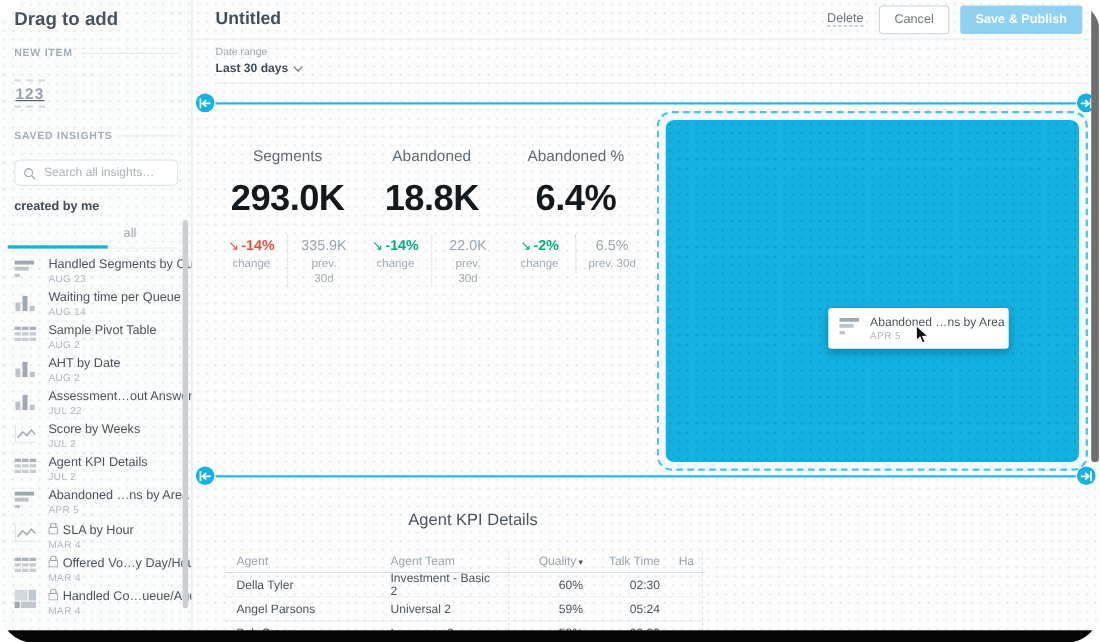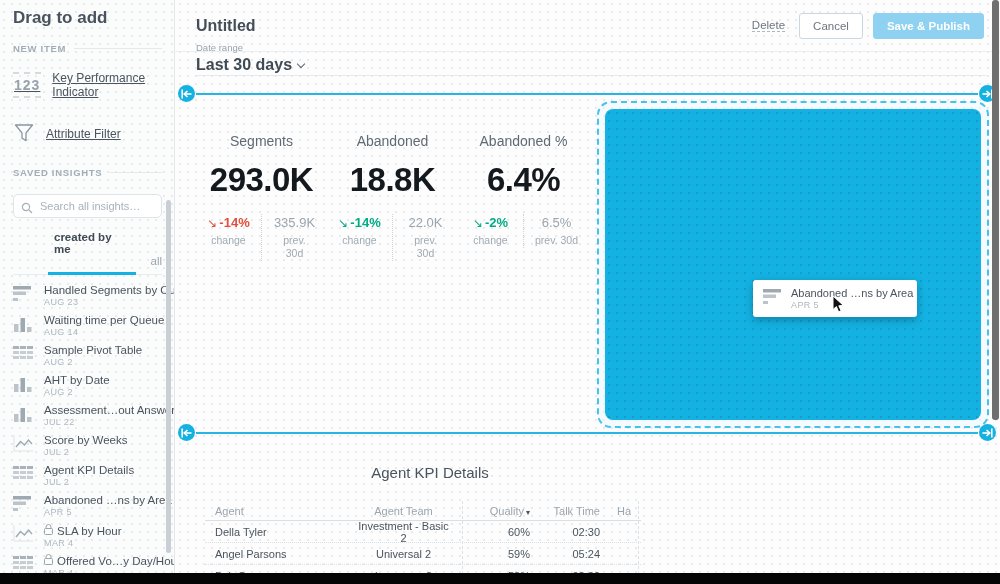--- a/index.html
+++ b/index.html
@@ -1,20 +1,20 @@
 <!DOCTYPE html>
 <html><head>
 <meta charset="utf-8">
 <style>
   html,body{margin:0;padding:0;background:#fff;}
   #app{position:relative;width:1000px;height:584px;overflow:hidden;
        font-family:"Liberation Sans","DejaVu Sans",sans-serif;
        background-color:#fdfdfd;
        background-image:radial-gradient(circle,#e6eaed 1px,transparent 1.2px);
-       background-size:8px 8px;color:#4a545e;}
+       background-size:8px 8px;color:#4a545e;border-radius:30px;}
   
   .sidebar{position:absolute;left:0;top:0;width:175px;height:584px;box-sizing:border-box;
            background-color:#fbfcfc;
            background-image:radial-gradient(circle,#e6eaed 1px,transparent 1.2px);background-size:8px 8px;
            border-right:1px solid #e2e7ea;padding:8px 0 0 13px;z-index:6;}
   .sb-title{font-size:17px;font-weight:700;color:#49535d;}
   .section-row{display:flex;align-items:center;gap:8px;margin:15px 12px 0 0;
                color:#a2adb6;font-size:9.5px;font-weight:700;letter-spacing:.7px;}
   .section-row .rule{flex:1;height:1px;background:#e5e9ec;}
   .new-item{display:flex;align-items:center;gap:11px;margin:13px 12px 0 0;font-size:12px;
@@ -23,41 +23,41 @@
            border-top:2px dashed #d6dbdf;border-bottom:2px dashed #d6dbdf;padding:3px 1px;}
   .search{position:relative;margin:16px 12px 0 0;}
   .search input{width:100%;height:24px;box-sizing:border-box;border:1px solid #dfe4e8;border-radius:5px;
                 padding:0 6px 0 26px;font-size:11px;color:#4a545e;background:#fff;outline:none;
                 font-family:"Liberation Sans","DejaVu Sans",sans-serif;}
   .search input::placeholder{color:#a8b2bb;}
   .search .mag{position:absolute;left:8px;top:6px;}
   .tabs{display:flex;gap:22px;margin:13px 12px 0 0;font-size:11.5px;font-weight:700;
         border-bottom:1px solid #e8ecef;padding-bottom:7px;}
   .tab{position:relative;cursor:pointer;}
-  .tab.active{color:#3f4a54;margin-left:41px;}
+  .tab.active{color:#3f4a54;}
   .tab.inactive{color:#9aa5ae;font-weight:400;margin-top:24px;}
   .tab.active::after{content:"";position:absolute;left:-6px;right:-8px;bottom:-8px;height:3px;background:#14b2e2;}
   .ins-list{margin-top:5px;overflow:hidden;height:358px;}
   .ins{display:flex;gap:9px;height:30px;box-sizing:border-box;padding-top:4px;cursor:grab;}
   .ins-icon{width:22px;flex:none;padding-top:1px;}
   .ins-title{font-size:11.5px;color:#4a545e;white-space:nowrap;display:flex;align-items:center;gap:4px;}
   .ins-date{font-size:9px;color:#adb7c0;letter-spacing:.4px;margin-top:1px;}
   .sb-scroll{position:absolute;left:166px;top:200px;width:5px;height:353px;border-radius:3px;background:#c9cfd4;z-index:7;}
   
-  .topbar{position:absolute;left:175px;top:0;width:825px;height:52px;box-sizing:border-box;
+  .topbar{position:absolute;left:175px;top:0;width:825px;height:36px;box-sizing:border-box;
           display:flex;align-items:center;padding:0 16px 0 21px;border-bottom:1px solid #eceff2;}
   .doc-title{flex:1;font-size:16px;font-weight:700;color:#434e58;}
   .link-delete{font-size:11.5px;color:#6d7680;border-bottom:1px dashed #aeb8c0;cursor:pointer;margin-right:14px;}
   .btn{font-size:11.5px;border-radius:3px;padding:6px 13px;cursor:pointer;box-sizing:border-box;}
   .btn-cancel{background:#fff;border:1px solid #ccd6de;color:#6d7680;margin-right:10px;}
   .btn-save{background:#8ed1f0;border:1px solid #8ed1f0;color:#fff;font-weight:700;text-align:right;}
   
   .filterbar{position:absolute;left:196px;top:42px;cursor:pointer;}
   .f-label{font-size:9.5px;color:#98a2ab;}
-  .f-value{font-size:16px;font-weight:700;color:#3f4a54;margin-top:3px;display:flex;align-items:center;gap:6px;}
+  .f-value{font-size:11px;font-weight:700;color:#3f4a54;margin-top:3px;display:flex;align-items:center;gap:6px;}
   .chev{width:5px;height:5px;border-right:1.4px solid #5a646e;border-bottom:1.4px solid #5a646e;
         transform:rotate(45deg);margin-top:-3px;}
   .filter-sep{position:absolute;left:196px;top:75px;width:790px;height:1px;background:#e6eaed;}
   
   .sepline{position:absolute;height:2px;background:#29b5e4;z-index:2;}
   .sepcircle{position:absolute;width:17px;height:17px;border-radius:50%;background:#14b2e2;
              display:flex;align-items:center;justify-content:center;z-index:3;cursor:pointer;}
   
   .kpi-row{position:absolute;left:196px;top:108px;width:393px;display:flex;z-index:1;}
   .kpi{flex:1;text-align:center;}
@@ -87,21 +87,21 @@
              padding:0 10px;box-sizing:border-box;}
   .dc-title{font-size:11px;color:#4a545e;white-space:nowrap;}
   .dc-date{font-size:9px;color:#adb7c0;letter-spacing:.4px;margin-top:1px;}
   .cursor{position:absolute;left:227px;top:186px;z-index:5;}
   
   .tw-title{position:absolute;left:196px;top:464px;width:468px;text-align:center;font-size:15px;color:#4a545e;z-index:1;}
   .table{position:absolute;left:205px;top:501px;width:436px;font-size:11px;color:#4a545e;z-index:1;}
   .tr{display:flex;align-items:center;height:21px;border-bottom:1px dotted #dde2e6;}
   .thead{height:19px;border-bottom:1px solid #d9dfe4;color:#9aa5ae;}
   .c-agent{width:150px;box-sizing:border-box;padding-left:10px;text-align:left;}
-  .c-team{width:97px;text-align:center;}
+  .c-team{width:97px;text-align:left;}
   .c-quality{width:83px;text-align:right;box-sizing:border-box;padding-right:5px;}
   .c-talk{width:67px;text-align:right;box-sizing:border-box;padding-right:2px;}
   .c-ha{width:29px;box-sizing:border-box;padding-left:9px;text-align:right;overflow:hidden;}
   .sort{color:#4a545e;font-size:8px;margin-left:2px;}
   .vline{position:absolute;top:501px;height:83px;border-left:1px dashed #dde2e6;z-index:1;}
   
   .vscroll{position:absolute;left:992px;top:0;width:7px;height:420px;background:#6f6f6f;border-radius:3px;z-index:20;}
   .blackbar{position:absolute;left:0;top:573px;width:1000px;height:11px;background:#050505;z-index:30;}
 </style>
 </head>
@@ -112,29 +112,22 @@
   <aside class="sidebar">
     <div class="sb-title">Drag to add</div>
 
     <div class="section-row">
       <span>NEW ITEM</span>
         <span class="rule"></span>
     </div>
 
     <div class="new-item">
       <span class="icon123">123</span>
-      <span>Key Performance Indicator</span>
-    </div>
-
-    <div class="new-item">
-      <span><svg width="22" height="22" viewBox="0 0 22 22">
-            <path d="M2.5,3 H19.5 L13,10.8 V18.6 L9,16.2 V10.8 Z" fill="none" stroke="#8a949e" stroke-width="1.3" stroke-linejoin="round"></path>
-          </svg></span>
-      <span>Attribute Filter</span>
-    </div>
+    </div>
+
 
     <div class="section-row">
       <span>SAVED INSIGHTS</span>
         <span class="rule"></span>
     </div>
 
     <div class="search">
       <span class="mag"><svg width="12" height="12" viewBox="0 0 12 12">
             <circle cx="5" cy="5" r="3.6" fill="none" stroke="#a6b0b9" stroke-width="1.2"></circle>
             <line x1="8" y1="8" x2="11" y2="11" stroke="#a6b0b9" stroke-width="1.2"></line>

